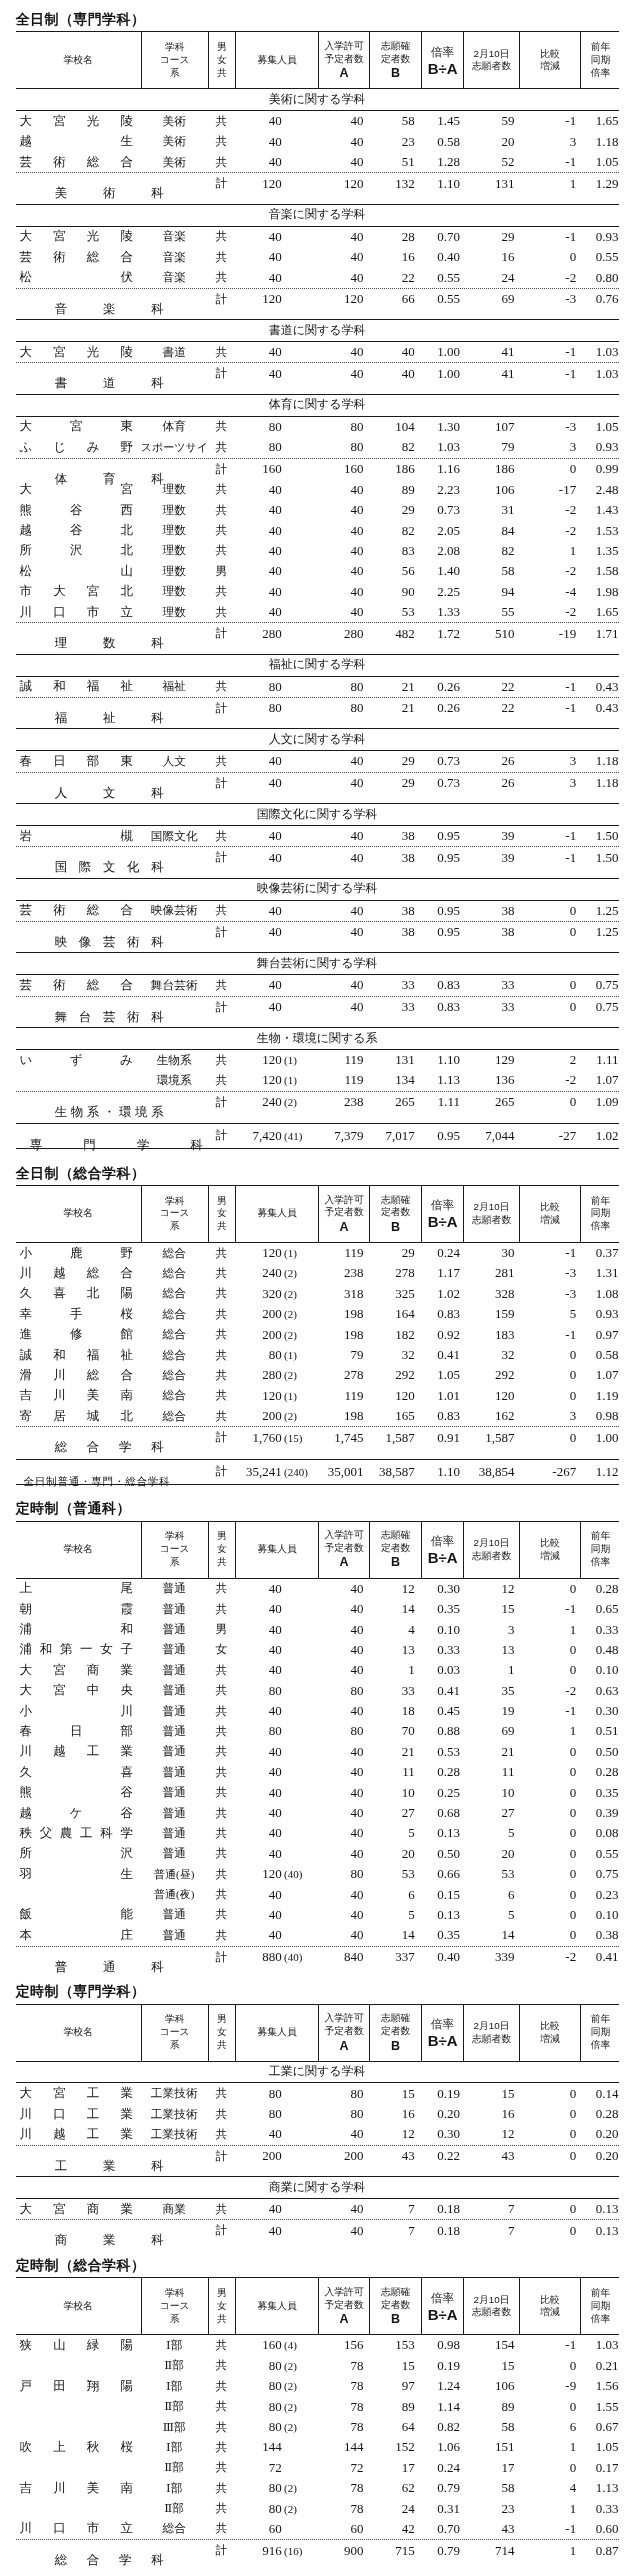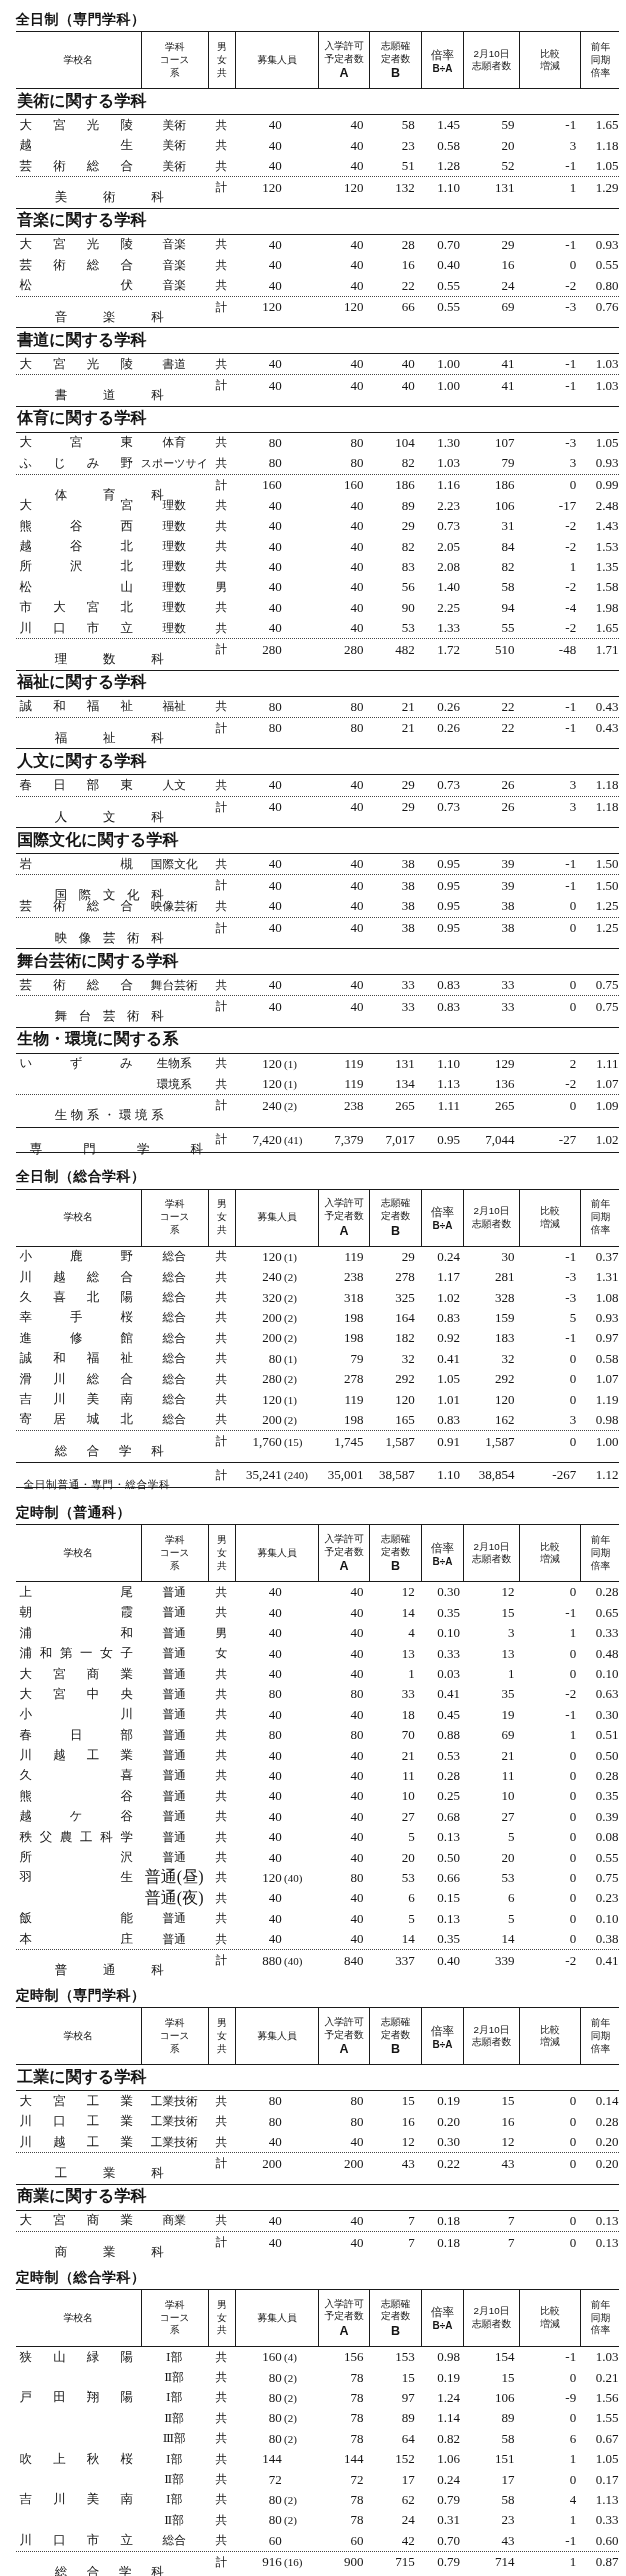--- a/index.html
+++ b/index.html
@@ -28,27 +28,27 @@
   }
   .hcell{
     display:flex;flex-direction:column;justify-content:center;align-items:center;
     font-family:"Liberation Sans","DejaVu Sans",sans-serif;
     font-size:9.8px;line-height:1.3;
   }
   .hb{border-left:1.2px solid #1a1a1a}
   .hline{white-space:nowrap}
   .hcell.ratio .hline{font-size:11.7px}
   .hletter{font-weight:bold;font-size:12.5px;line-height:1.15;margin-top:0.8px}
-  .hletter.small{font-size:10px}
+  .hletter.small{font-size:15px}
   
   .row{height:20.4px;align-items:center;font-size:12.5px}
   .cell{overflow:hidden;white-space:nowrap}
   .name{text-align:justify;text-align-last:justify;padding:0 7.8px 0 3.9px}
   .course{text-align:center;font-size:11.7px}
-  .course.sm{font-size:16px}
+  .course.sm{font-size:11px}
   .course.xs{font-size:11px}
   .mf{text-align:center;font-size:11.7px}
   .recruit{display:flex;align-items:baseline}
   .rn{flex:1;text-align:right;font-size:13px}
   .rp{width:34px;text-align:left;padding-left:2.3px;font-size:11px}
   .num{text-align:right;font-size:13px}
   .n0{padding-right:5.5px}.n1{padding-right:6.3px}.n2{padding-right:3.1px}
   .n3{padding-right:4.7px}.n4{padding-right:3.9px}.n5{padding-right:1.6px}
   
   .trow{border-top:0.8px dotted #444;height:21px}
@@ -59,23 +59,23 @@
   
   .grand{
     border-top:1.2px solid #1a1a1a;border-bottom:1.2px solid #1a1a1a;
     height:24px;margin:10.2px 0;
   }
   .grand .tlabel{padding:0 4.7px 0 14px}
   .grand .tlabel.gsmall{font-size:10.6px;padding:0 38px 0 7.8px}
   
   .cat{
     font-family:"Liberation Sans","DejaVu Sans",sans-serif;
-    font-weight:bold;font-size:16px;
+    font-weight:normal;font-size:12px;
     border-top:1.6px solid #1a1a1a;border-bottom:1.2px solid #1a1a1a;
-    margin-top:9.4px;padding:1.6px 1.6px 2.3px 1.6px;
+    margin-top:9.4px;padding:1.6px 1.6px 2.3px 1.6px;text-align:center;
   }
   .cat0{border-top:none;margin-top:0}
 </style>
 </head>
 <body>
 
 <div id="report">
     <div class="section-title">全日制（専門学科）</div>
     <div class="tbl">
       <div class="hdr">
@@ -427,21 +427,21 @@
         <div class="cell tlabel">理 数 科</div>
         <div class="cell mf">計</div>
         <div class="cell recruit">
           <div class="rn">280</div>
           <div class="rp"></div>
         </div>
         <div class="cell num n0">280</div>
         <div class="cell num n1">482</div>
         <div class="cell num n2">1.72</div>
         <div class="cell num n3">510</div>
-        <div class="cell num n4">-48</div>
+        <div class="cell num n4">-19</div>
         <div class="cell num n5">1.71</div>
       </div>
       <div class="cat">福祉に関する学科</div>
       <div class="row">
         <div class="cell name">誠 和 福 祉</div>
         <div class="cell course">福祉</div>
         <div class="cell mf">共</div>
         <div class="cell recruit">
           <div class="rn">80</div>
           <div class="rp"></div>
@@ -520,20 +520,21 @@
           <div class="rn">40</div>
           <div class="rp"></div>
         </div>
         <div class="cell num n0">40</div>
         <div class="cell num n1">38</div>
         <div class="cell num n2">0.95</div>
         <div class="cell num n3">39</div>
         <div class="cell num n4">-1</div>
         <div class="cell num n5">1.50</div>
       </div>
+      <div class="cat">映像芸術に関する学科</div>
       <div class="row">
         <div class="cell name">芸 術 総 合</div>
         <div class="cell course">映像芸術</div>
         <div class="cell mf">共</div>
         <div class="cell recruit">
           <div class="rn">40</div>
           <div class="rp"></div>
         </div>
         <div class="cell num n0">40</div>
         <div class="cell num n1">38</div>

